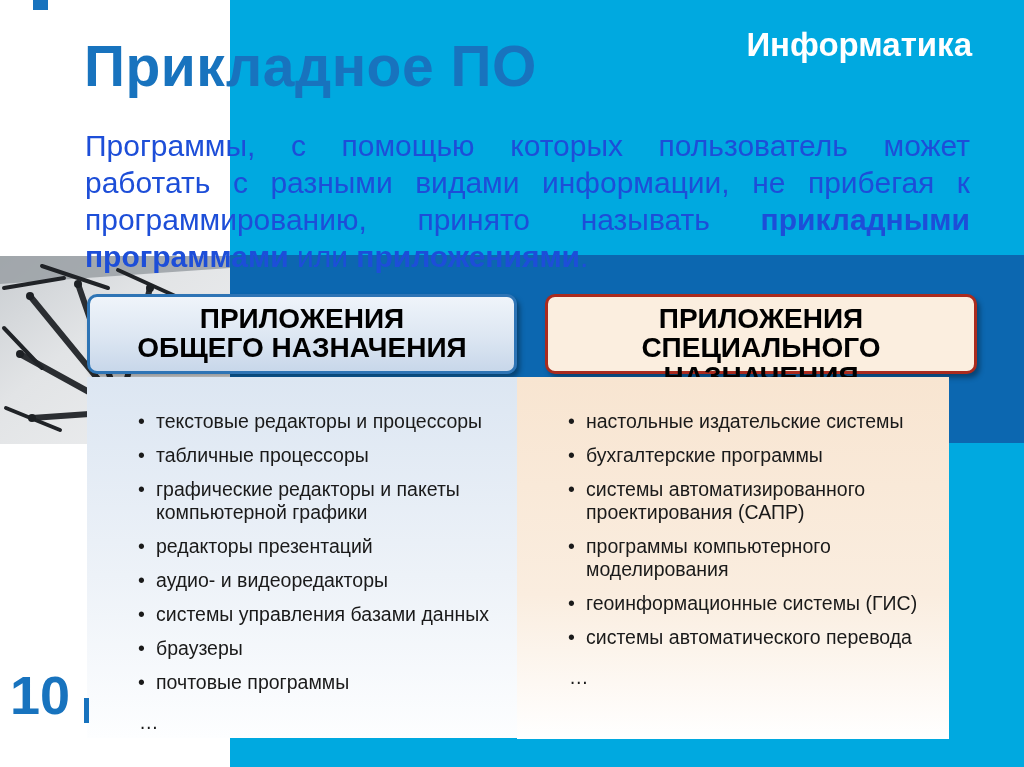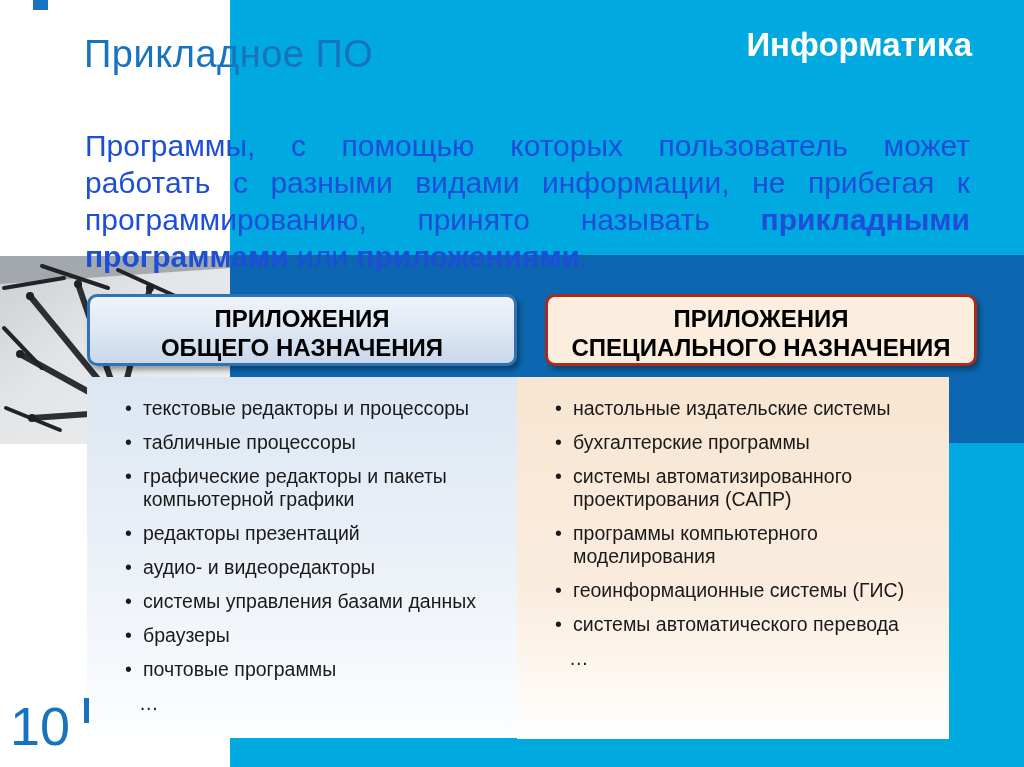--- a/index.html
+++ b/index.html
@@ -11,38 +11,38 @@
   .bg-cyan { position:absolute; left:230px; top:0; width:794px; height:767px; background:var(--cyan,#00A9E0); }
   .bg-band { position:absolute; left:230px; top:255px; width:794px; height:188px; background:var(--band-blue,#0C67B0); }
   .corner-tab { position:absolute; left:33px; top:0; width:15px; height:10px; background:var(--title-blue,#1873BE); }
 
   
   .photo { position:absolute; left:0; top:256px; width:230px; height:188px; }
   .photo svg { display:block; }
 
   
   .title {
-    position:absolute; left:84px; top:33px; font-size:38px; font-weight:normal;
+    position:absolute; left:84px; top:33px; font-size:57px; font-weight:bold;
     color:var(--title-blue,#1873BE); letter-spacing:0.5px; white-space:nowrap;
   }
   .course {
     position:absolute; top:26px; right:52px; font-size:33px; font-weight:bold; color:#ffffff; white-space:nowrap;
   }
 
   
   .intro { position:absolute; left:85px; top:127px; width:885px; color:#1d4ed8; font-size:30px; }
   .intro-line { line-height:37px; height:37px; overflow:hidden; }
   .intro-line.justify { text-align:justify; text-align-last:justify; }
   .b { font-weight:bold; }
 
   
   .hdr {
-    position:absolute; top:294px; height:72px; box-sizing:border-box;
+    position:absolute; top:294px; height:80px; box-sizing:border-box;
     border-radius:10px; text-align:center; padding-top:7px;
-    font-size:24px; font-weight:bold; line-height:29px; color:#000;
+    font-size:28px; font-weight:bold; line-height:29px; color:#000;
     box-shadow:3px 4px 5px rgba(0,0,0,0.35);
   }
   .hdr-general {
     left:87px; width:430px;
     background:linear-gradient(180deg,#EFF4FA 0%,#DCE6F2 55%,#C8D7EA 100%);
     border:3px solid var(--general-border,#2E74B5);
   }
   .hdr-special {
     left:545px; width:432px;
     background:#FBEEDF;
@@ -52,27 +52,27 @@
   
   .colbody { position:absolute; top:377px; box-sizing:border-box; }
   .body-general {
     left:87px; width:430px; height:361px;
     background:linear-gradient(180deg,#DCE6F2 0%,#EDF2F8 55%,#FDFEFF 100%);
   }
   .body-special {
     left:517px; width:432px; height:362px;
     background:linear-gradient(180deg,#F8E5D1 0%,#FAEDDF 60%,#FFFFFF 100%);
   }
-  .collist { list-style:none; margin:4px; padding:16px 3px 0 32px; color:#1a1a1a; font-size:19.5px; }
+  .collist { list-style:none; margin:17px; padding:16px 3px 0 32px; color:#1a1a1a; font-size:19.5px; }
   .collist li { position:relative; padding-left:20px; line-height:23px; margin-bottom:11px; }
   .collist li::before { content:"\2022"; position:absolute; left:2px; top:0; }
   .ellipsis-item { padding-left:52px; color:#1a1a1a; font-size:19.5px; line-height:23px; }
 
   
-  .page-num { position:absolute; left:10px; top:695px; font-size:54px; font-weight:normal; color:var(--title-blue,#1873BE); }
+  .page-num { position:absolute; left:10px; top:664px; font-size:54px; font-weight:bold; color:var(--title-blue,#1873BE); }
   .page-divider { position:absolute; left:84px; top:698px; width:5px; height:25px; background:var(--title-blue,#1873BE); }
 </style>
 </head>
 <body>
 
 <div class="slide">
 
   <div class="bg-cyan"></div>
   <div class="bg-band"></div>
   <div class="corner-tab"></div>

